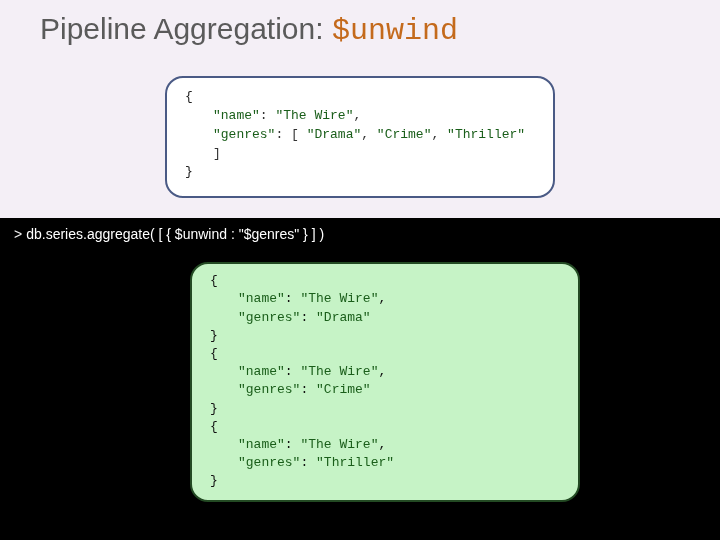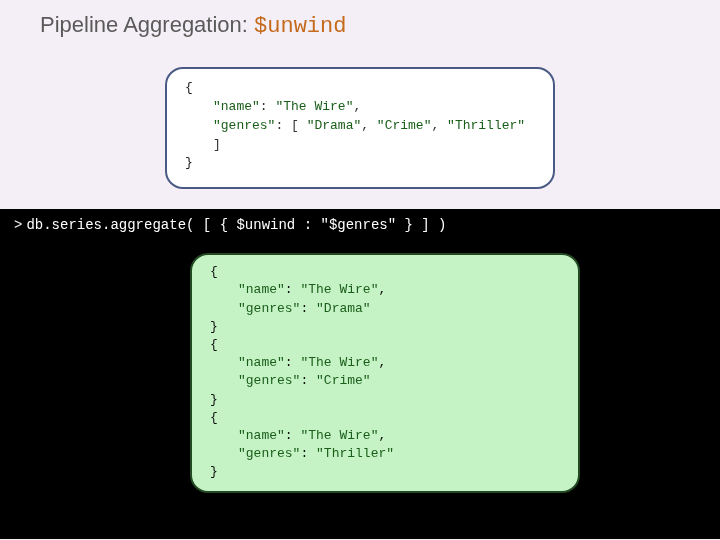--- a/index.html
+++ b/index.html
@@ -6,21 +6,21 @@
   body {
     width: 720px;
     height: 540px;
     background: #f4eff6;
     font-family: "Segoe UI Light", "Segoe UI", Arial, sans-serif;
     overflow: hidden;
     position: relative;
   }
   .title {
     padding: 12px 0 0 40px;
-    font-size: 22px;
+    font-size: 30px;
     font-weight: 300;
     color: #5a5a5a;
   }
   .title .code {
     font-family: "Courier New", monospace;
     color: #c46a1c;
     font-weight: normal;
   }
 
   .input-box {
@@ -43,21 +43,21 @@
   .terminal {
     position: relative;
     margin-top: 20px;
     background: #000000;
     color: #fff;
     width: 100%;
     height: 330px;
     padding: 8px 14px;
   }
   .command-line {
-    font-family: Liberation Mono, monospace;
+    font-family: Liberation Sans, sans-serif;
     font-size: 14px;
     color: #ffffff;
   }
   .command-line .prompt { color: #f0f0f0; margin-right: 4px; }
   .command-line .op { color: #ffffff; }
   .command-line .unwind { color: #ffffff; }
   .command-line .strq { color: #ffffff; }
 
   .output-box {
     position: absolute;

